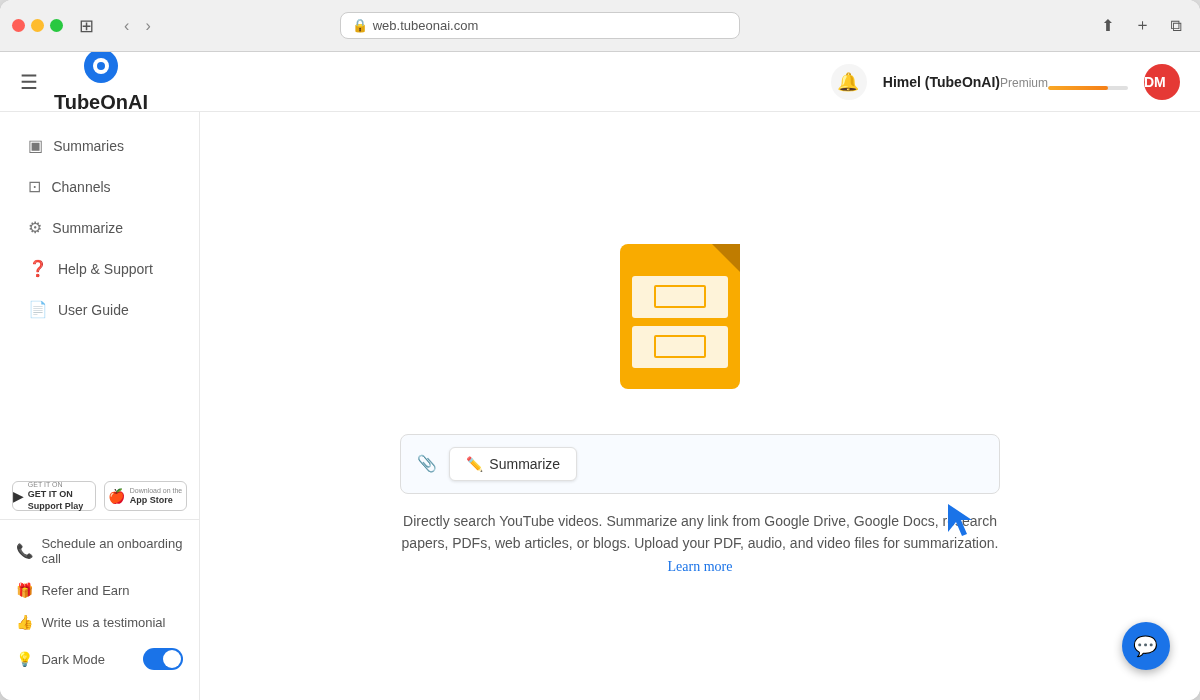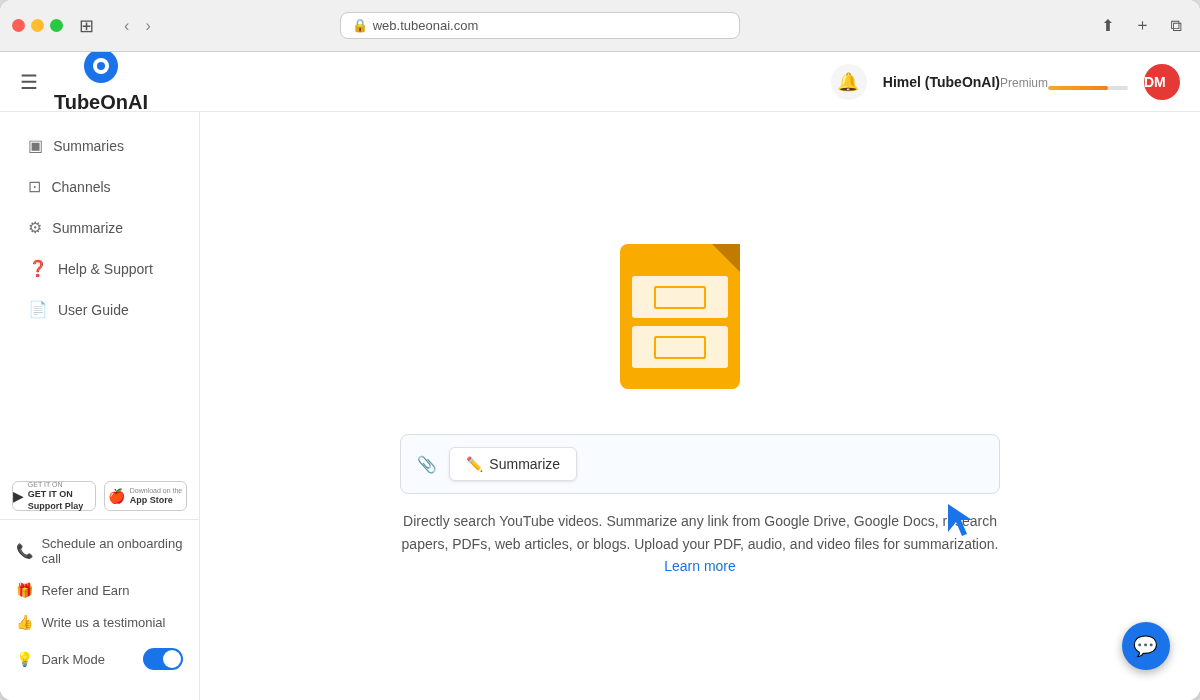--- a/index.html
+++ b/index.html
@@ -274,20 +274,21 @@
     .description-text {
       max-width: 600px;
       text-align: center;
       font-size: 14px;
       color: #555;
       line-height: 1.6;
     }
     .description-text a {
       color: #1a73e8;
       text-decoration: none;
+      font-family: Liberation Serif, serif;
     }
 
     .chat-fab {
       position: absolute;
       bottom: 30px;
       right: 30px;
       width: 48px;
       height: 48px;
       background: #1a73e8;
       border-radius: 50%;

